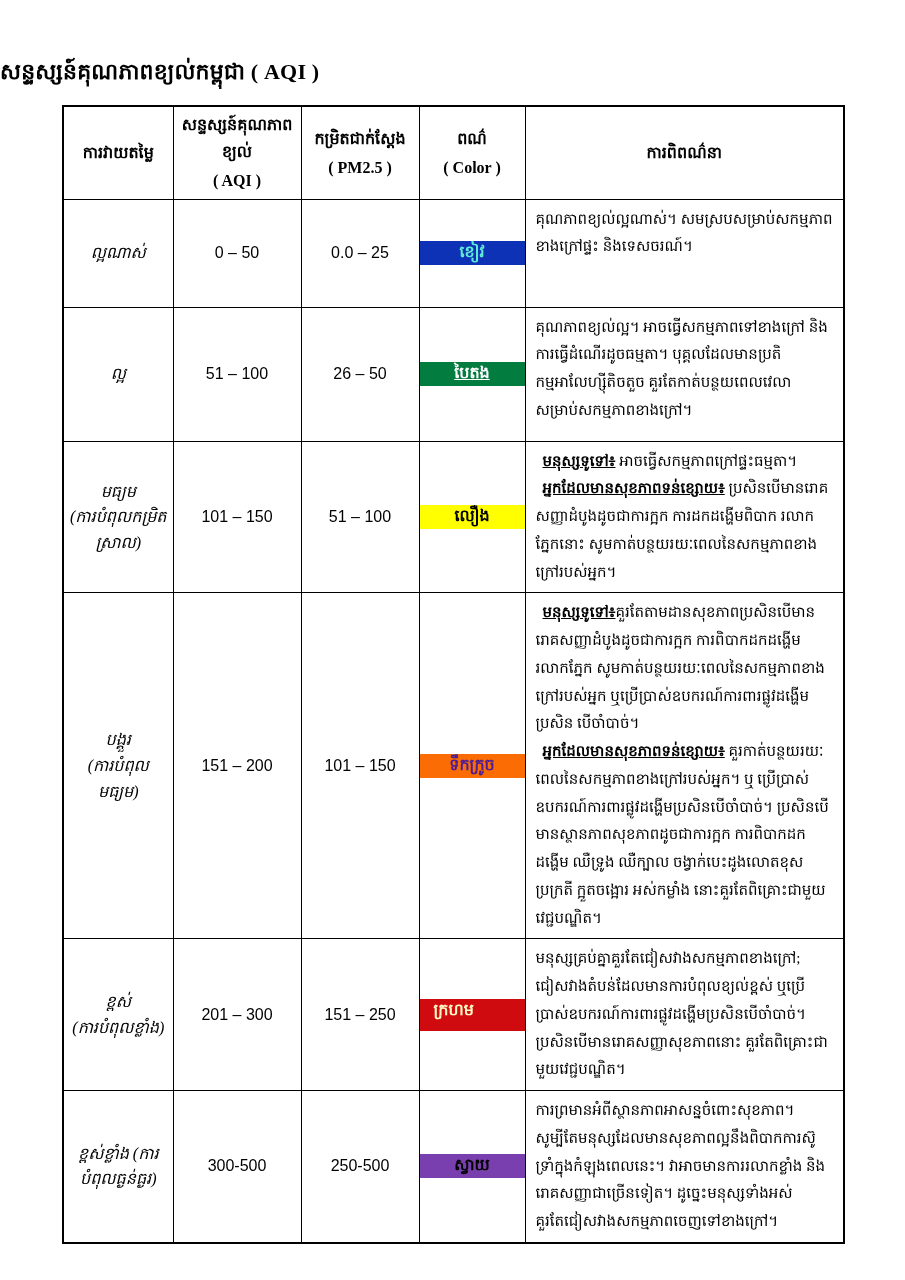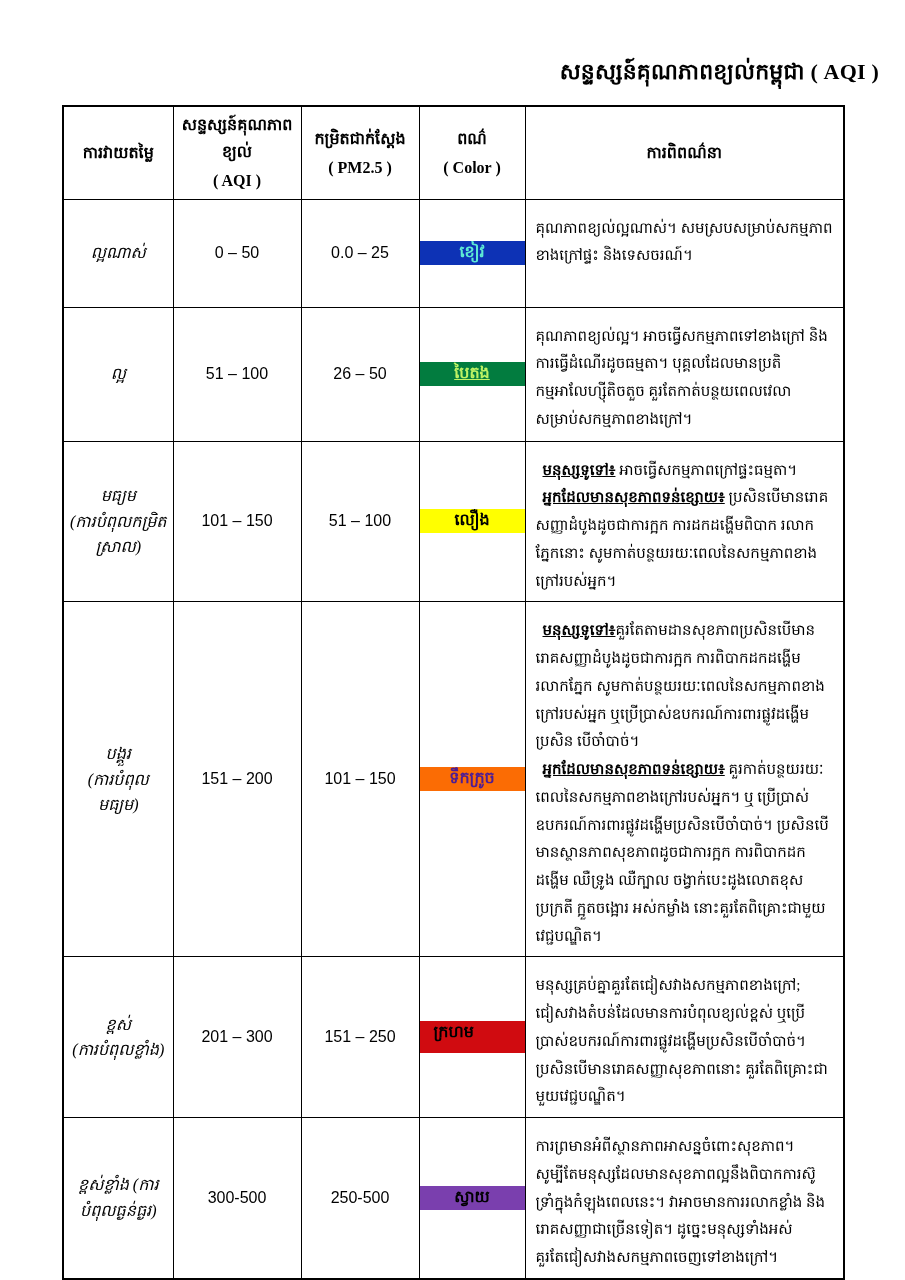--- a/index.html
+++ b/index.html
@@ -4,21 +4,21 @@
 <style>
   html,body{margin:0;padding:0;background:#ffffff;}
   body{
     width:905px;height:1280px;position:relative;
     font-family:"Liberation Serif","DejaVu Serif",serif;
     color:#000;
     -webkit-font-smoothing:antialiased;
   }
   .page-title{
     position:absolute;top:58px;left:0;width:879px;
-    text-align:right;font-weight:bold;font-size:22px;letter-spacing:.2px;
+    text-align:left;font-weight:bold;font-size:22px;letter-spacing:.2px;
   }
   table.aqi{
     position:absolute;left:62px;top:105px;width:781px;
     border-collapse:collapse;table-layout:fixed;
     border:2px solid #000;
   }
   td,th{
     border:1px solid #000;
     padding:4px 6px;
     vertical-align:middle;
@@ -34,21 +34,21 @@
   .c-color{padding:0;}
   .swatch{
     width:100%;height:100%;
     display:flex;align-items:center;justify-content:center;
     font-weight:bold;font-size:16px;box-sizing:border-box;
   }
   .swatch.bottom-left{align-items:flex-end;justify-content:flex-start;padding:0 0 8px 14px;}
   .swatch.bottom-center{align-items:flex-end;justify-content:center;}
   .c-desc{
     text-align:left;vertical-align:top;
-    padding:15px 10px 6px 10px;
+    padding:6px 10px 6px 10px;
     font-size:15px;line-height:1.85;
   }
   .c-desc p{margin:0;}
   .lead{font-weight:bold;text-decoration:underline;margin-left:7px;}
   
   tr.hdr{height:83px;}
   tr.r0{height:108px;}
   tr.r1{height:134px;}
   tr.r2{height:145px;}
   tr.r3{height:262px;}
@@ -91,21 +91,21 @@
       <p><span>គុណភាពខ្យល់ល្អណាស់។ សមស្របសម្រាប់សកម្មភាពខាងក្រៅផ្ទះ និងទេសចរណ៍។</span></p>
     </td>
   </tr>
 
   <tr class="r1">
     <td class="c-assess"><span>ល្អ</span></td>
     <td class="c-num">51 – 100</td>
     <td class="c-num">26 – 50</td>
     <td class="c-color">
       <div class="swatch" style="background-color: rgb(2, 124, 63);">
-        <span style="color: #bef264; text-decoration: underline;">បៃតង</span>
+        <span style="color: #ffffff; text-decoration: underline;">បៃតង</span>
       </div>
     </td>
     <td class="c-desc">
       <p><span>គុណភាពខ្យល់ល្អ។ អាចធ្វើសកម្មភាពទៅខាងក្រៅ និងការធ្វើដំណើរដូចធម្មតា។ បុគ្គលដែលមានប្រតិកម្មអាលែហ្ស៊ីតិចតួច គួរតែកាត់បន្ថយពេលវេលាសម្រាប់សកម្មភាពខាងក្រៅ។</span></p>
     </td>
   </tr>
 
   <tr class="r2">
     <td class="c-assess"><span>មធ្យម</span><span class="sub">(ការបំពុលកម្រិតស្រាល)</span></td>
     <td class="c-num">101 – 150</td>
@@ -135,21 +135,21 @@
       <p><span class="lead">អ្នកដែលមានសុខភាពទន់ខ្សោយ៖</span><span> គួរកាត់បន្ថយរយៈពេលនៃសកម្មភាពខាងក្រៅរបស់អ្នក។ ឬ ប្រើប្រាស់ឧបករណ៍ការពារផ្លូវដង្ហើមប្រសិនបើចាំបាច់។ ប្រសិនបើមានស្ថានភាពសុខភាពដូចជាការក្អក ការពិបាកដកដង្ហើម ឈឺទ្រូង ឈឺក្បាល ចង្វាក់បេះដូងលោតខុសប្រក្រតី ក្អួតចង្អោរ អស់កម្លាំង នោះគួរតែពិគ្រោះជាមួយវេជ្ជបណ្ឌិត។</span></p>
     </td>
   </tr>
 
   <tr class="r4">
     <td class="c-assess"><span>ខ្ពស់</span><span class="sub">(ការបំពុលខ្លាំង)</span></td>
     <td class="c-num">201 – 300</td>
     <td class="c-num">151 – 250</td>
     <td class="c-color">
       <div class="swatch bottom-left" style="background-color: rgb(208, 11, 16);">
-        <span style="color: #000000;">ក្រហម</span>
+        <span style="color: #fef9c3;">ក្រហម</span>
       </div>
     </td>
     <td class="c-desc">
       <p><span>មនុស្សគ្រប់គ្នាគួរតែជៀសវាងសកម្មភាពខាងក្រៅ; ជៀសវាងតំបន់ដែលមានការបំពុលខ្យល់ខ្ពស់ ឬប្រើប្រាស់ឧបករណ៍ការពារផ្លូវដង្ហើមប្រសិនបើចាំបាច់។ ប្រសិនបើមានរោគសញ្ញាសុខភាពនោះ គួរតែពិគ្រោះជាមួយវេជ្ជបណ្ឌិត។</span></p>
     </td>
   </tr>
 
   <tr class="r5">
     <td class="c-assess"><span>ខ្ពស់ខ្លាំង (ការបំពុលធ្ងន់ធ្ងរ)</span></td>
     <td class="c-num">300-500</td>

